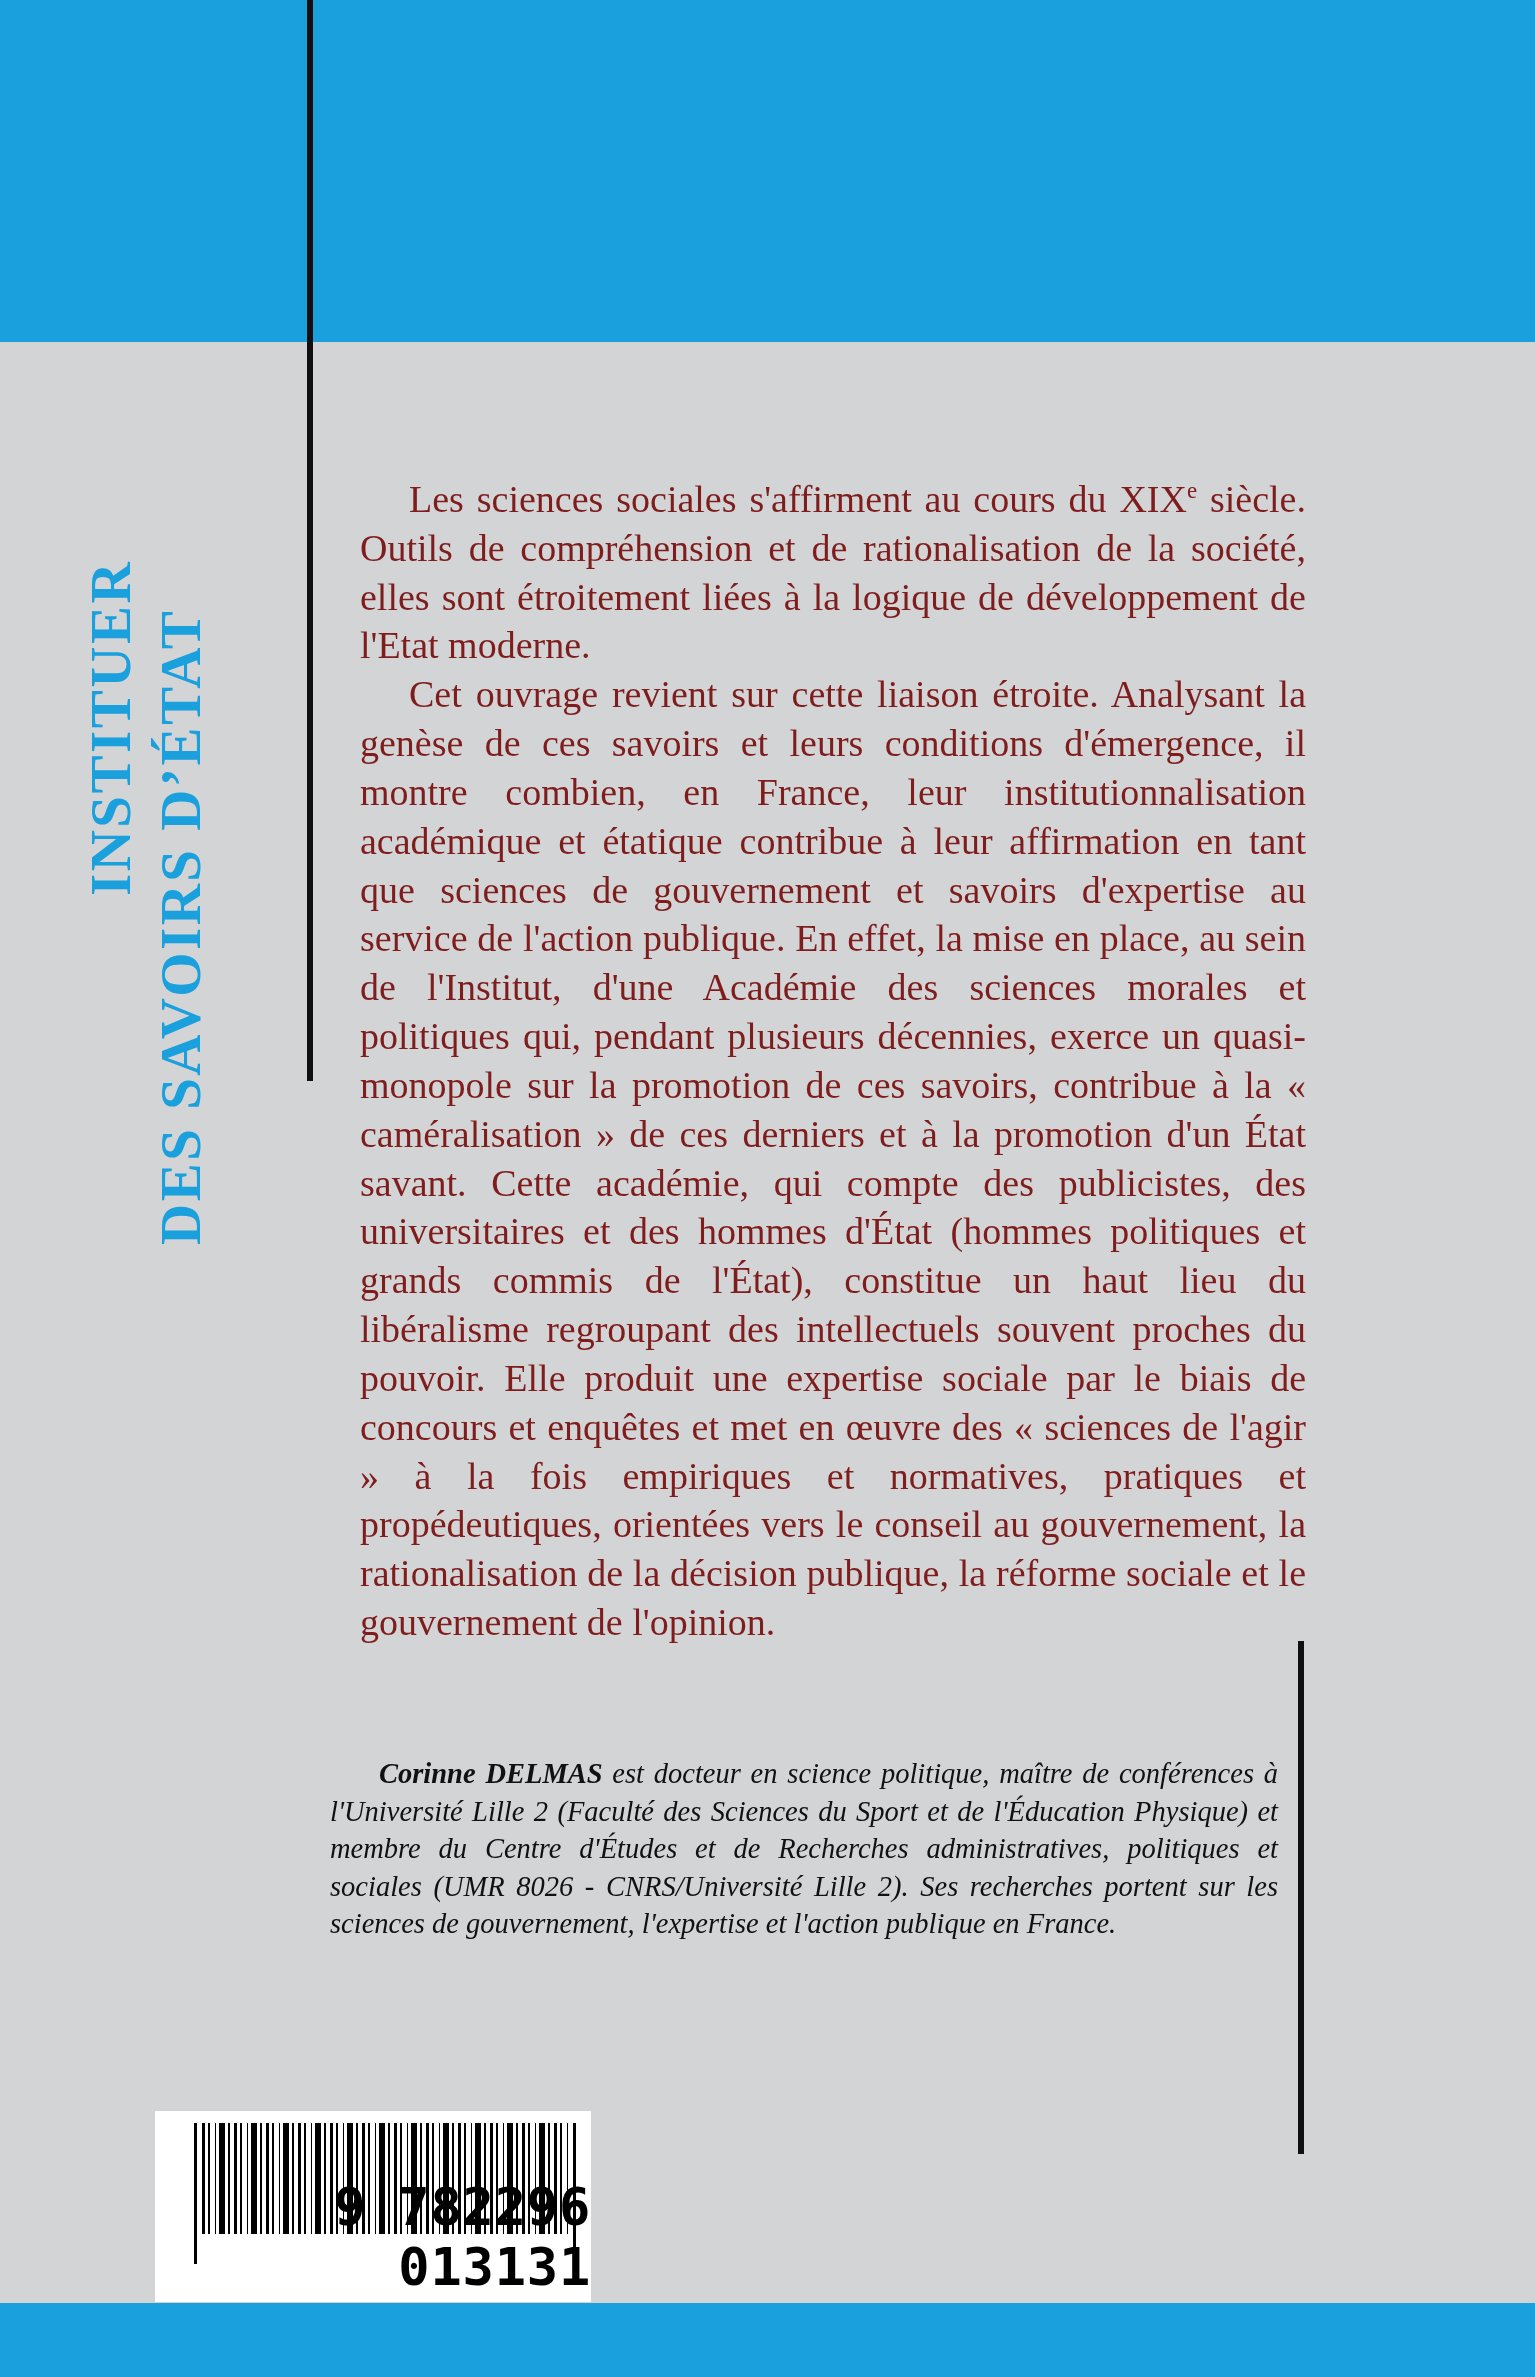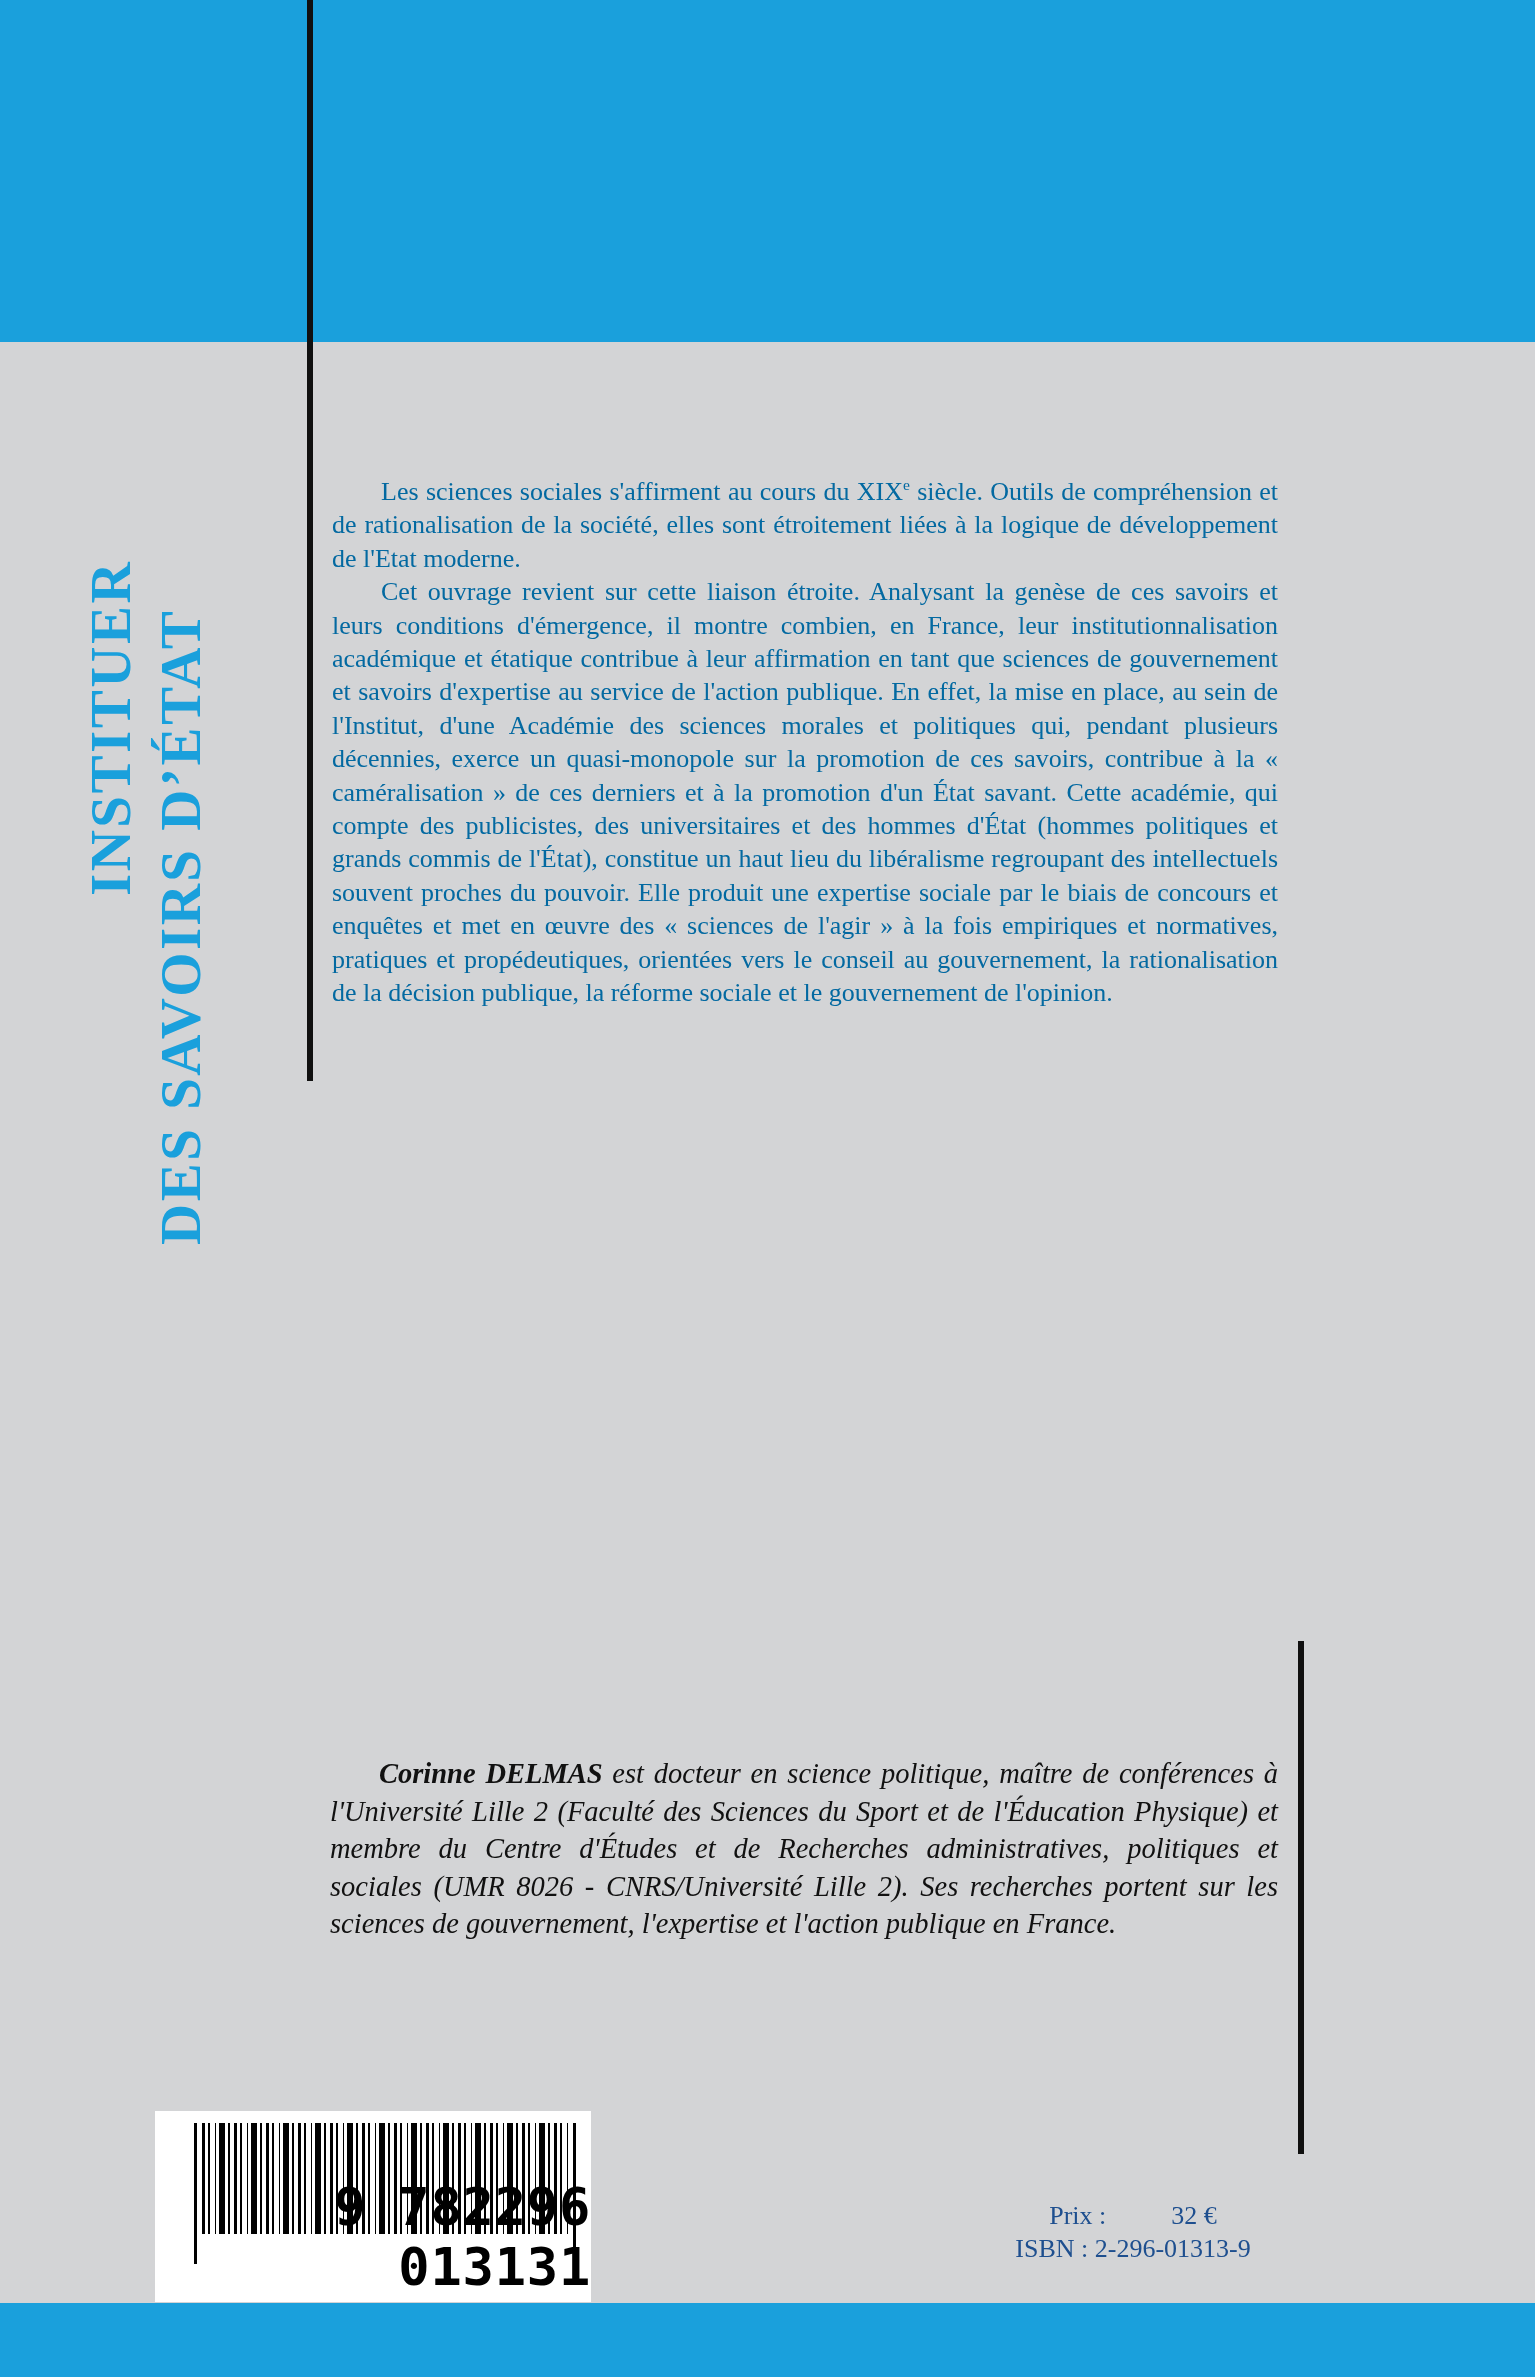--- a/index.html
+++ b/index.html
@@ -42,24 +42,24 @@
     font-weight: bold;
     font-size: 57px;
     letter-spacing: 2.5px;
     line-height: 1.05;
   }
   .spine-word.w1 { left: 81px;  top: 896px; }
   .spine-word.w2 { left: 151px; top: 1245px; }
 
   .synopsis {
     position: absolute;
-    left: 332px; top: 475px;
+    left: 360px; top: 475px;
     width: 946px;
-    color: #0369a1;
-    font-size: 26px;
+    color: #7f1d1d;
+    font-size: 38px;
     line-height: 1.285;
     text-align: justify;
   }
   .synopsis p { margin: 0; text-indent: 49px; }
 
   .author {
     position: absolute;
     left: 330px; top: 1755px;
     width: 948px;
     color: #111;
@@ -149,22 +149,15 @@
     <p><span class="author-name">Corinne DELMAS</span><span> est docteur en science politique, maître de conférences à l'Université Lille 2 (Faculté des Sciences du Sport et de l'Éducation Physique) et membre du Centre d'Études et de Recherches administratives, politiques et sociales (UMR 8026 - CNRS/Université Lille 2). Ses recherches portent sur les sciences de gouvernement, l'expertise et l'action publique en France.</span></p>
   </div>
 
   <div class="barcode-box">
     <div class="barcode-guard-l"></div>
     <div class="barcode-bars"></div>
     <div class="barcode-guard-r"></div>
     <div class="barcode-number">9 782296 013131</div>
   </div>
 
-  <div class="pricing">
-    <div class="price-line">
-      <span>Prix :</span>
-      <span>32 €</span>
-    </div>
-    <div>ISBN : 2-296-01313-9</div>
-  </div>
 
 </div>
 
 
 </body></html>

